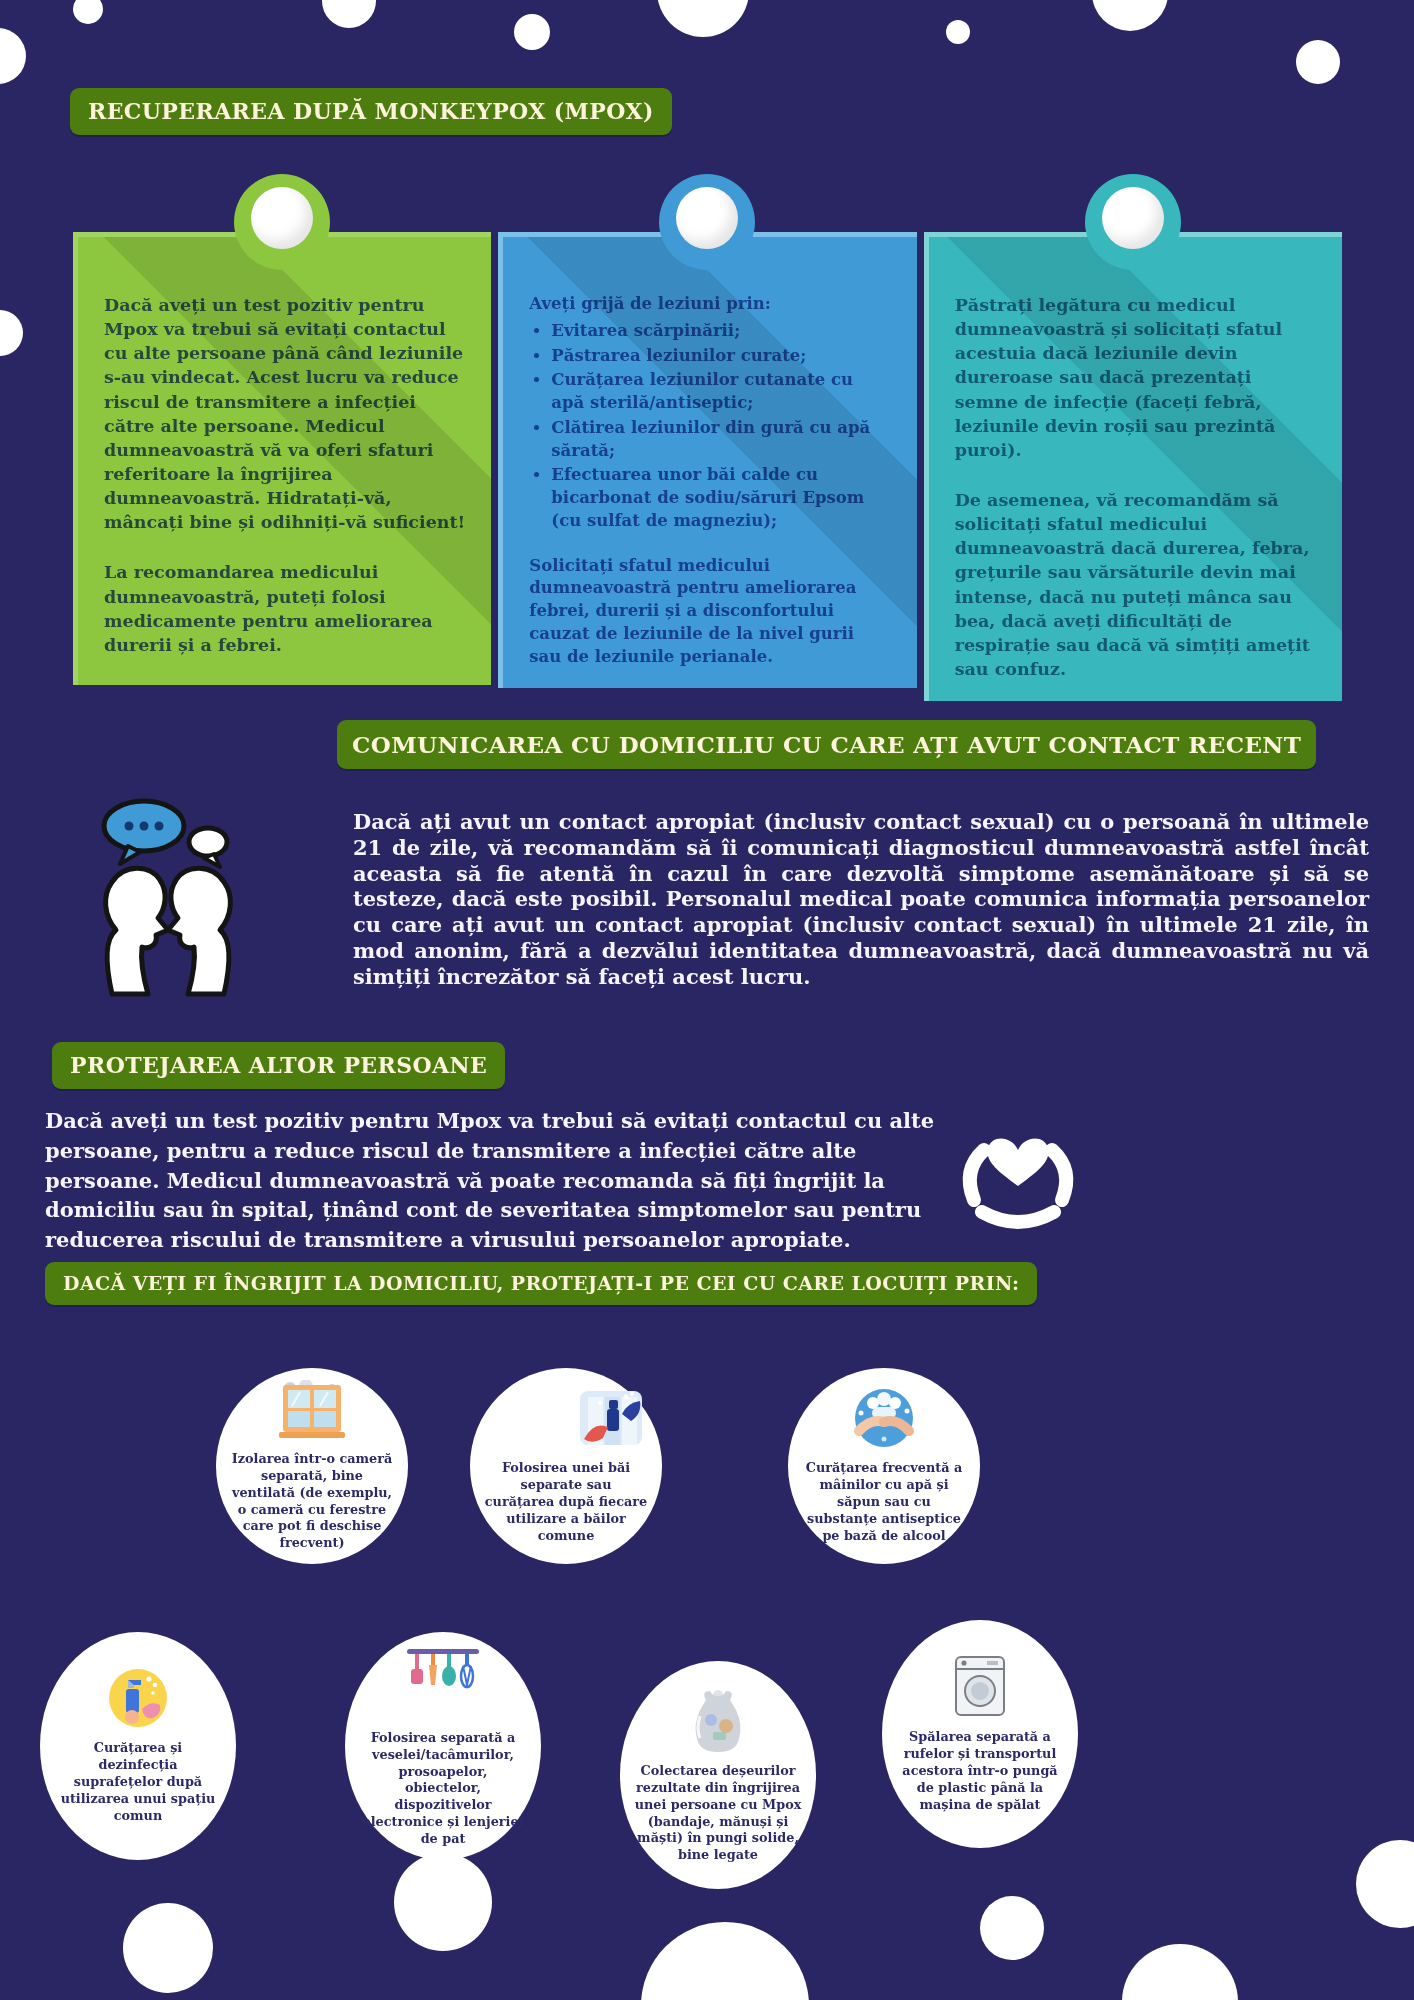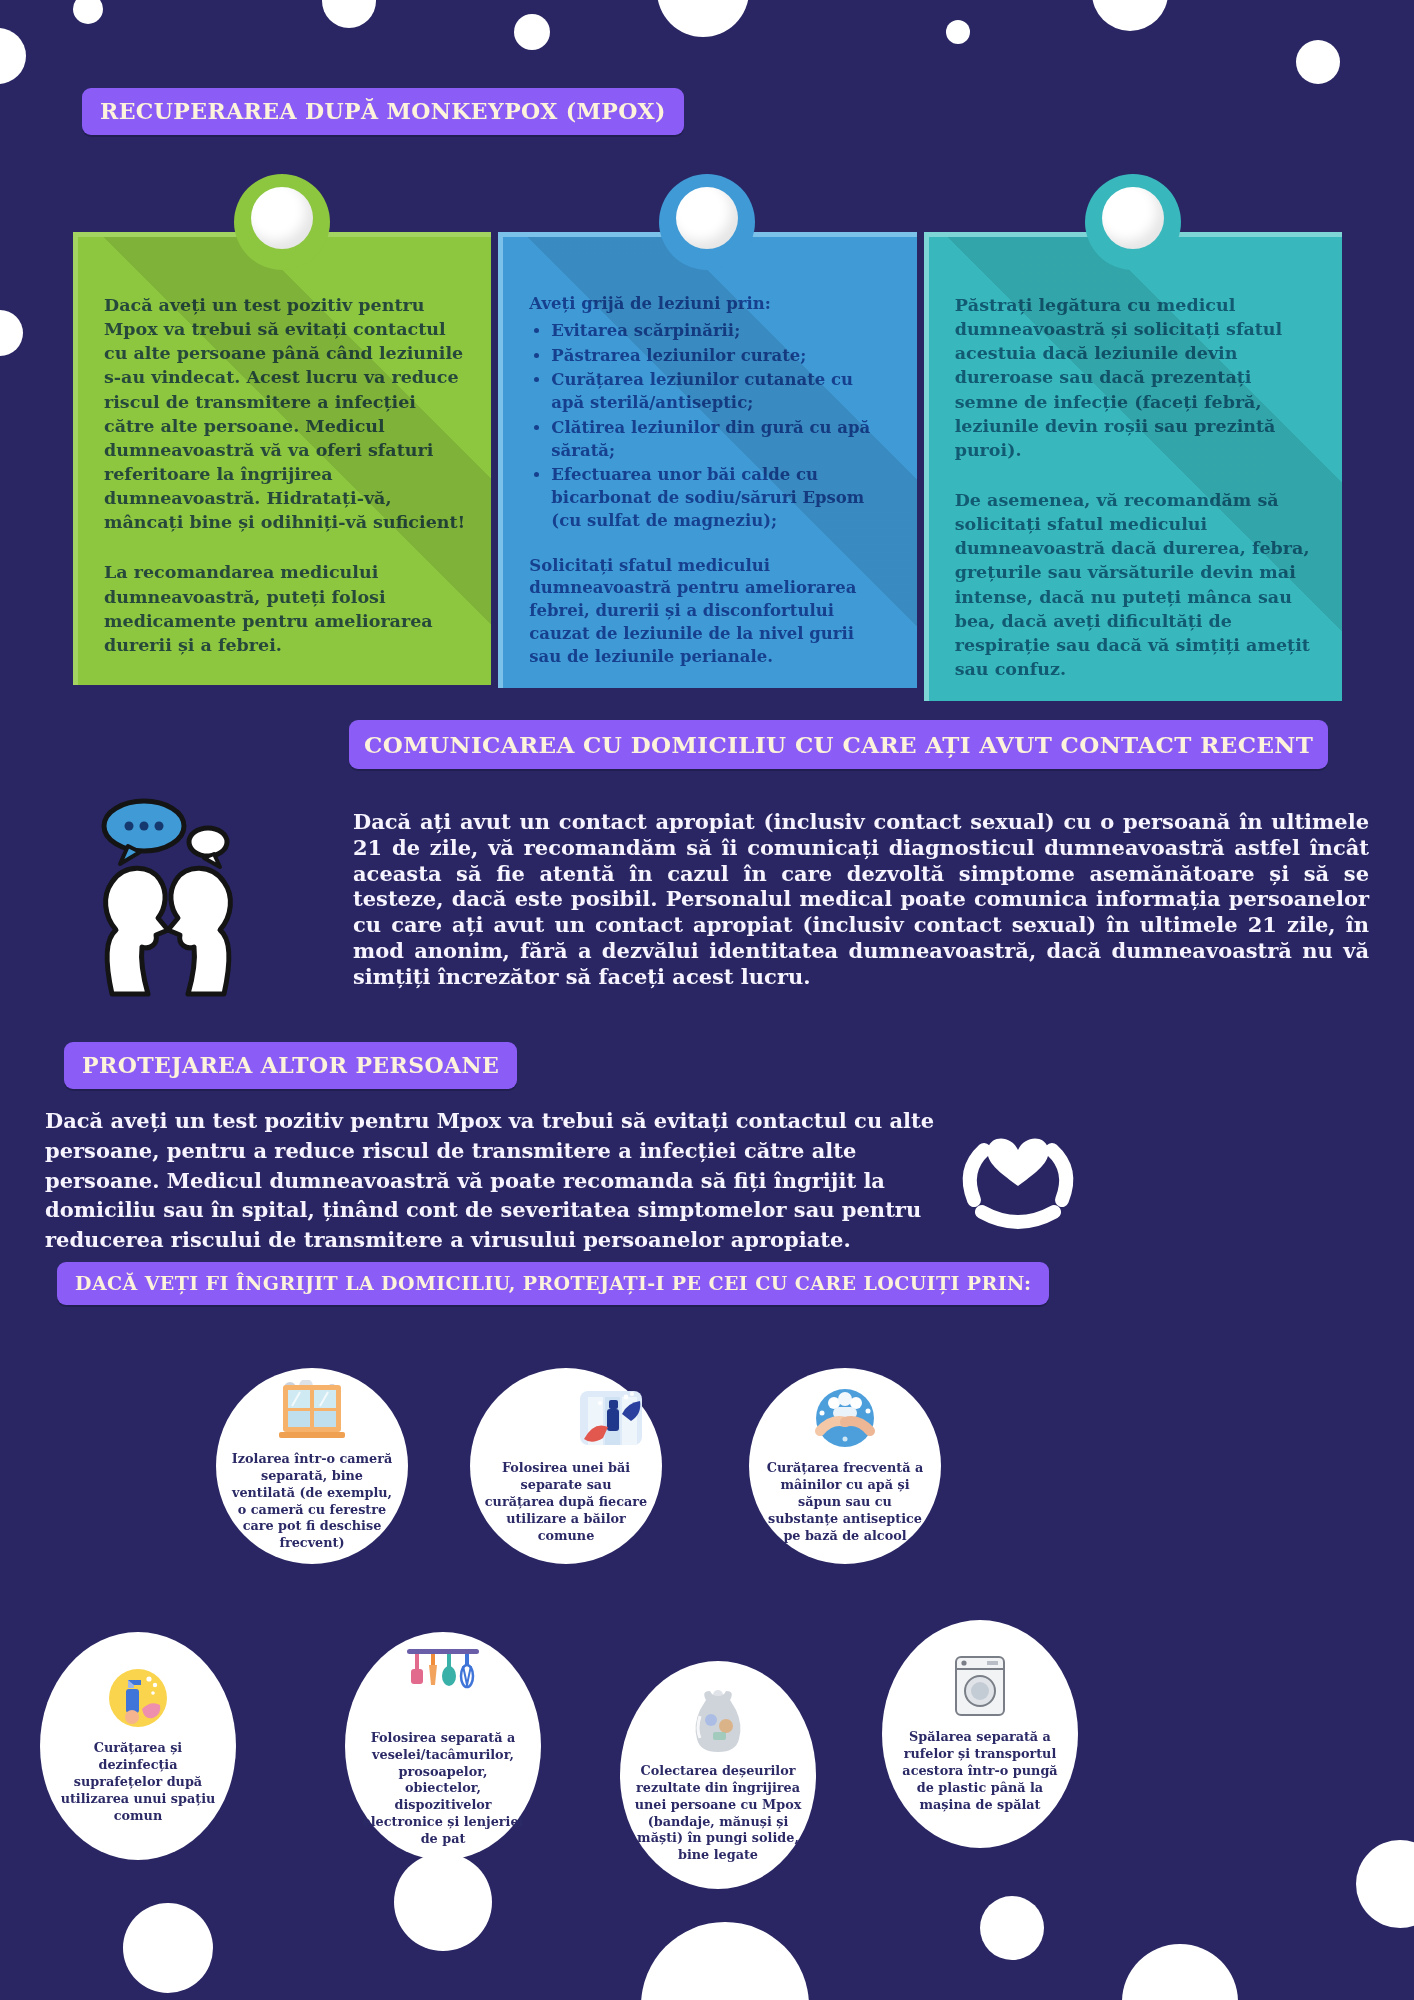--- a/index.html
+++ b/index.html
@@ -5,25 +5,24 @@
   html,body{margin:0;padding:0;}
   body{
     width:1414px;height:2000px;position:relative;overflow:hidden;
     background:#292663;
     font-family:"DejaVu Serif", serif;
   }
   .dot{position:absolute;background:#ffffff;border-radius:50%;}
 
   
   .banner{
-    position:absolute;display:inline-block;background:#8b5cf6;color:#fcf3da;
+    position:absolute;display:inline-block;background:#4d7c0f;color:#fcf3da;
     font-weight:bold;border-radius:9px;white-space:nowrap;
     padding:10px 18px 11px;letter-spacing:.4px;
     box-shadow:0 2px 0 rgba(0,0,0,.18);
-    margin-left:12px;
   }
   #banner-recovery{left:70px;top:88px;font-size:22px;}
   #banner-communication{left:337px;top:720px;font-size:23px;padding:11px 15px;}
   #banner-protection{left:52px;top:1042px;font-size:22px;}
   #banner-homecare{left:45px;top:1262px;font-size:19px;}
 
   
   .cards{position:absolute;left:73px;top:232px;width:1269px;display:flex;gap:7px;}
   .card-wrap{flex:1;position:relative;}
   .pin{position:absolute;top:-58px;left:50%;transform:translateX(-50%);
@@ -68,21 +67,21 @@
     position:absolute;background:#fff;border-radius:50%;
     display:flex;flex-direction:column;align-items:center;justify-content:center;
     text-align:center;box-sizing:border-box;padding:12px 14px;
   }
   .circle .cap{
     color:#2b2a66;font-weight:bold;font-size:12.8px;line-height:1.32;margin-top:7px;
   }
   .row1{width:192px;height:196px;top:1368px;}
   #circle-1{left:216px;}
   #circle-2{left:470px;align-items:flex-end;}
-  #circle-3{left:749px;}
+  #circle-3{left:788px;}
   .row2{width:196px;height:228px;border-radius:50%;top:1632px;}
   #circle-4{left:40px;}
   #circle-5{left:345px;justify-content:space-between;}
   #circle-6{left:620px;top:1661px;}
   #circle-7{left:882px;top:1620px;}
 </style>
 </head>
 <body>
 
 <div class="dot" style="left:73px;top:-6px;width:30px;height:30px;"></div>

